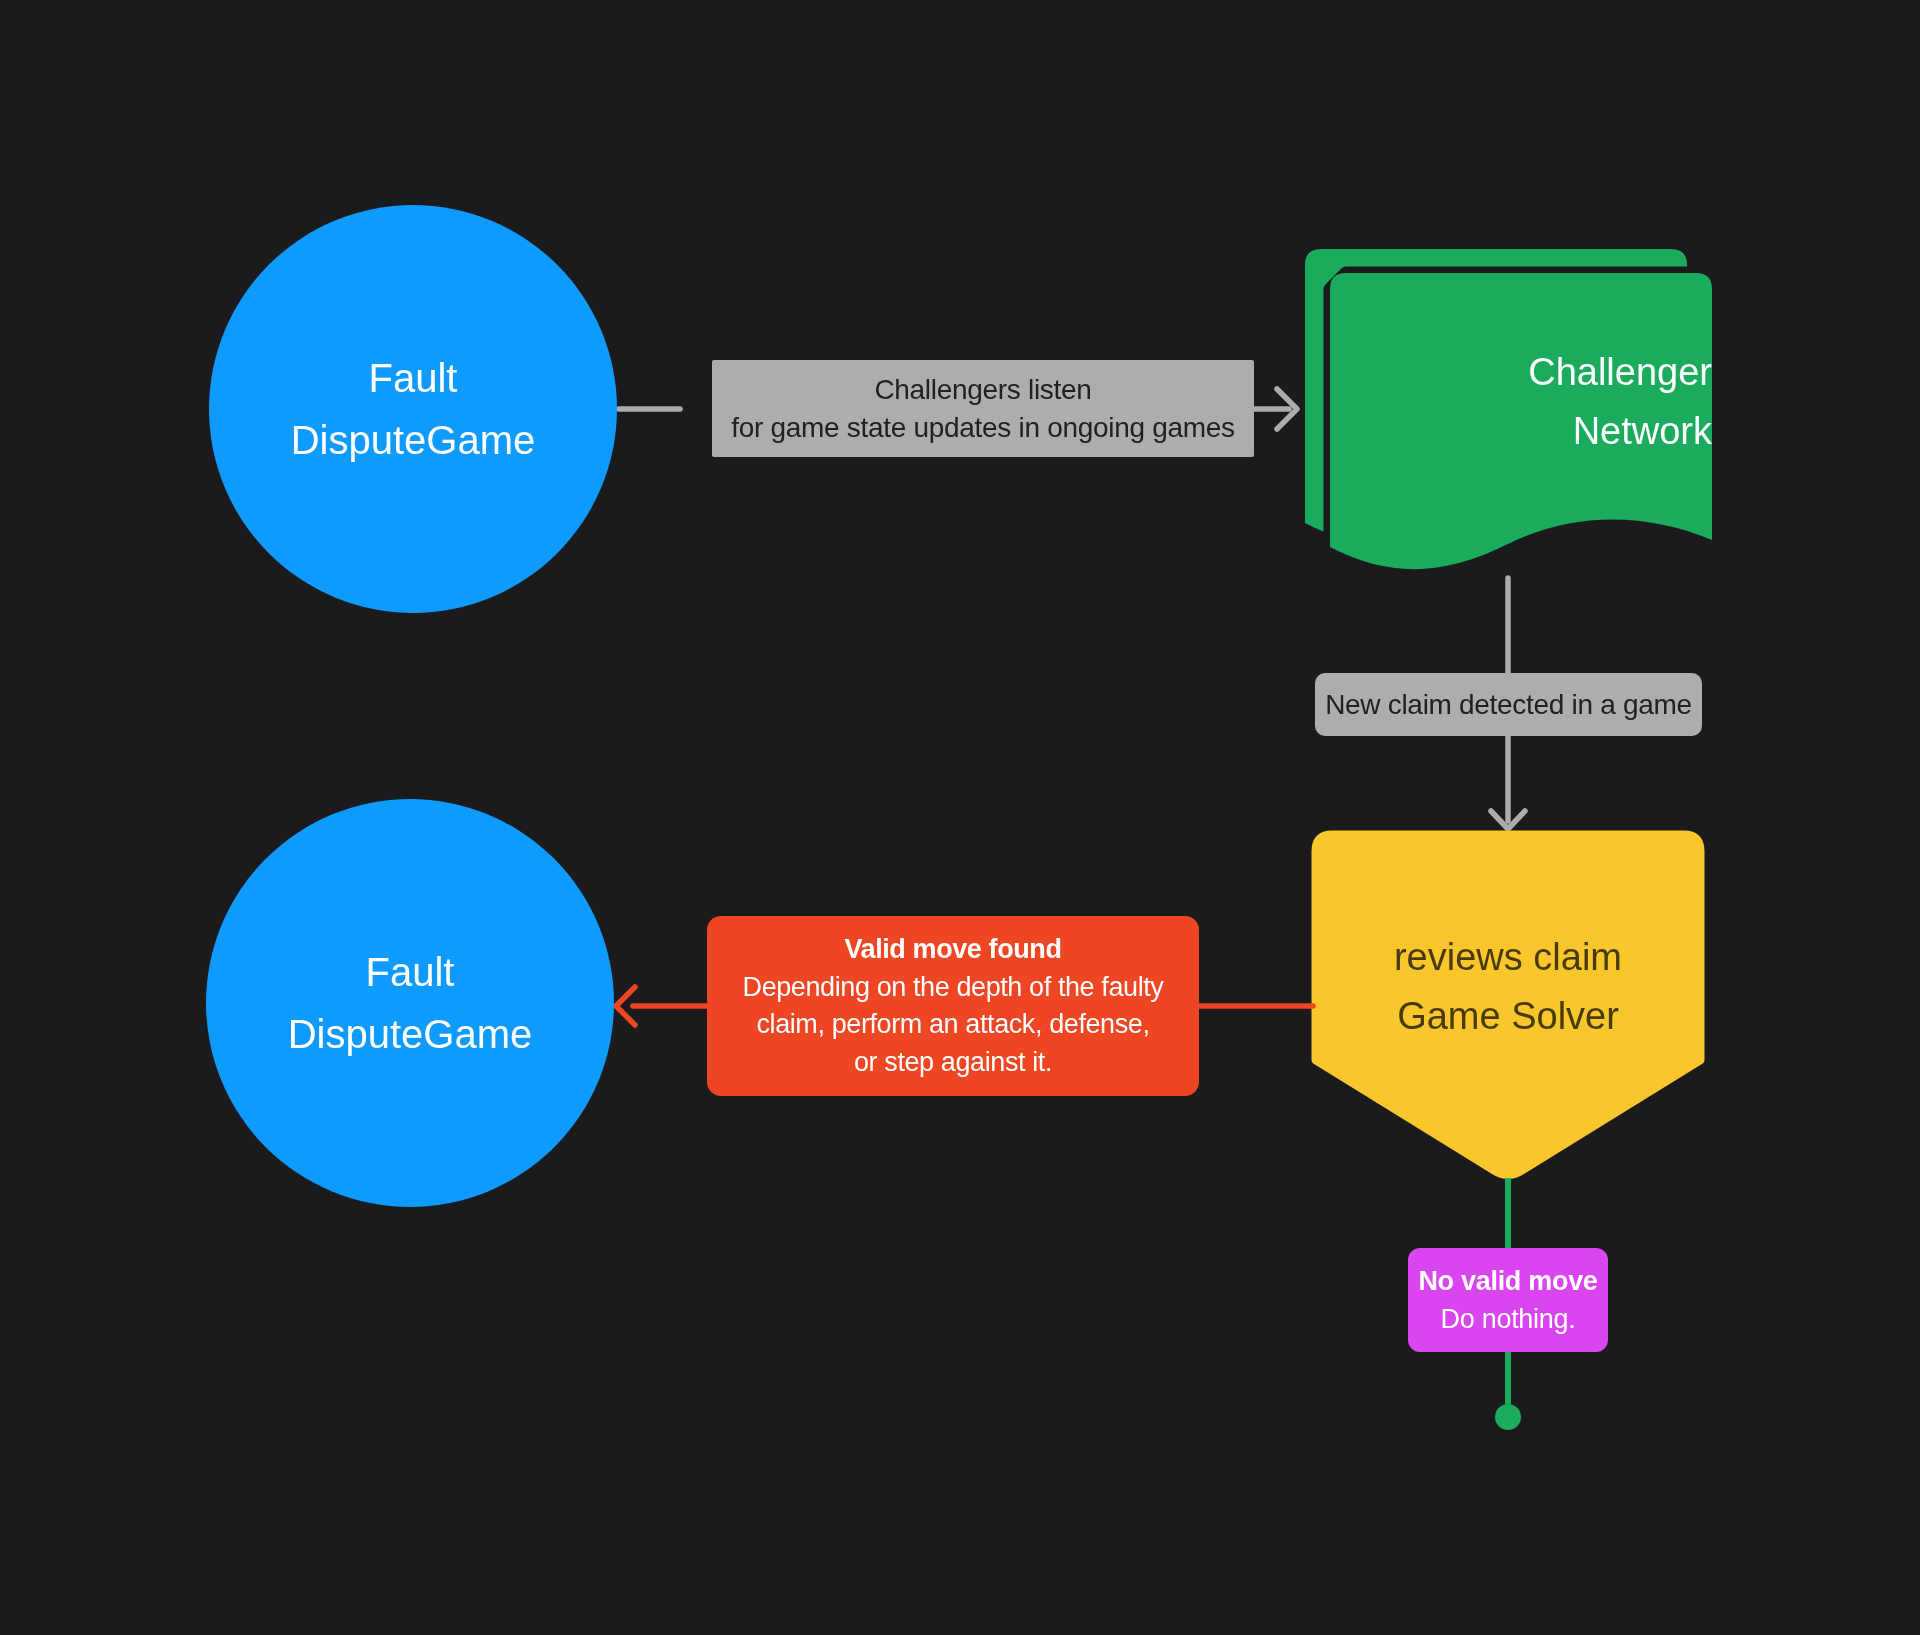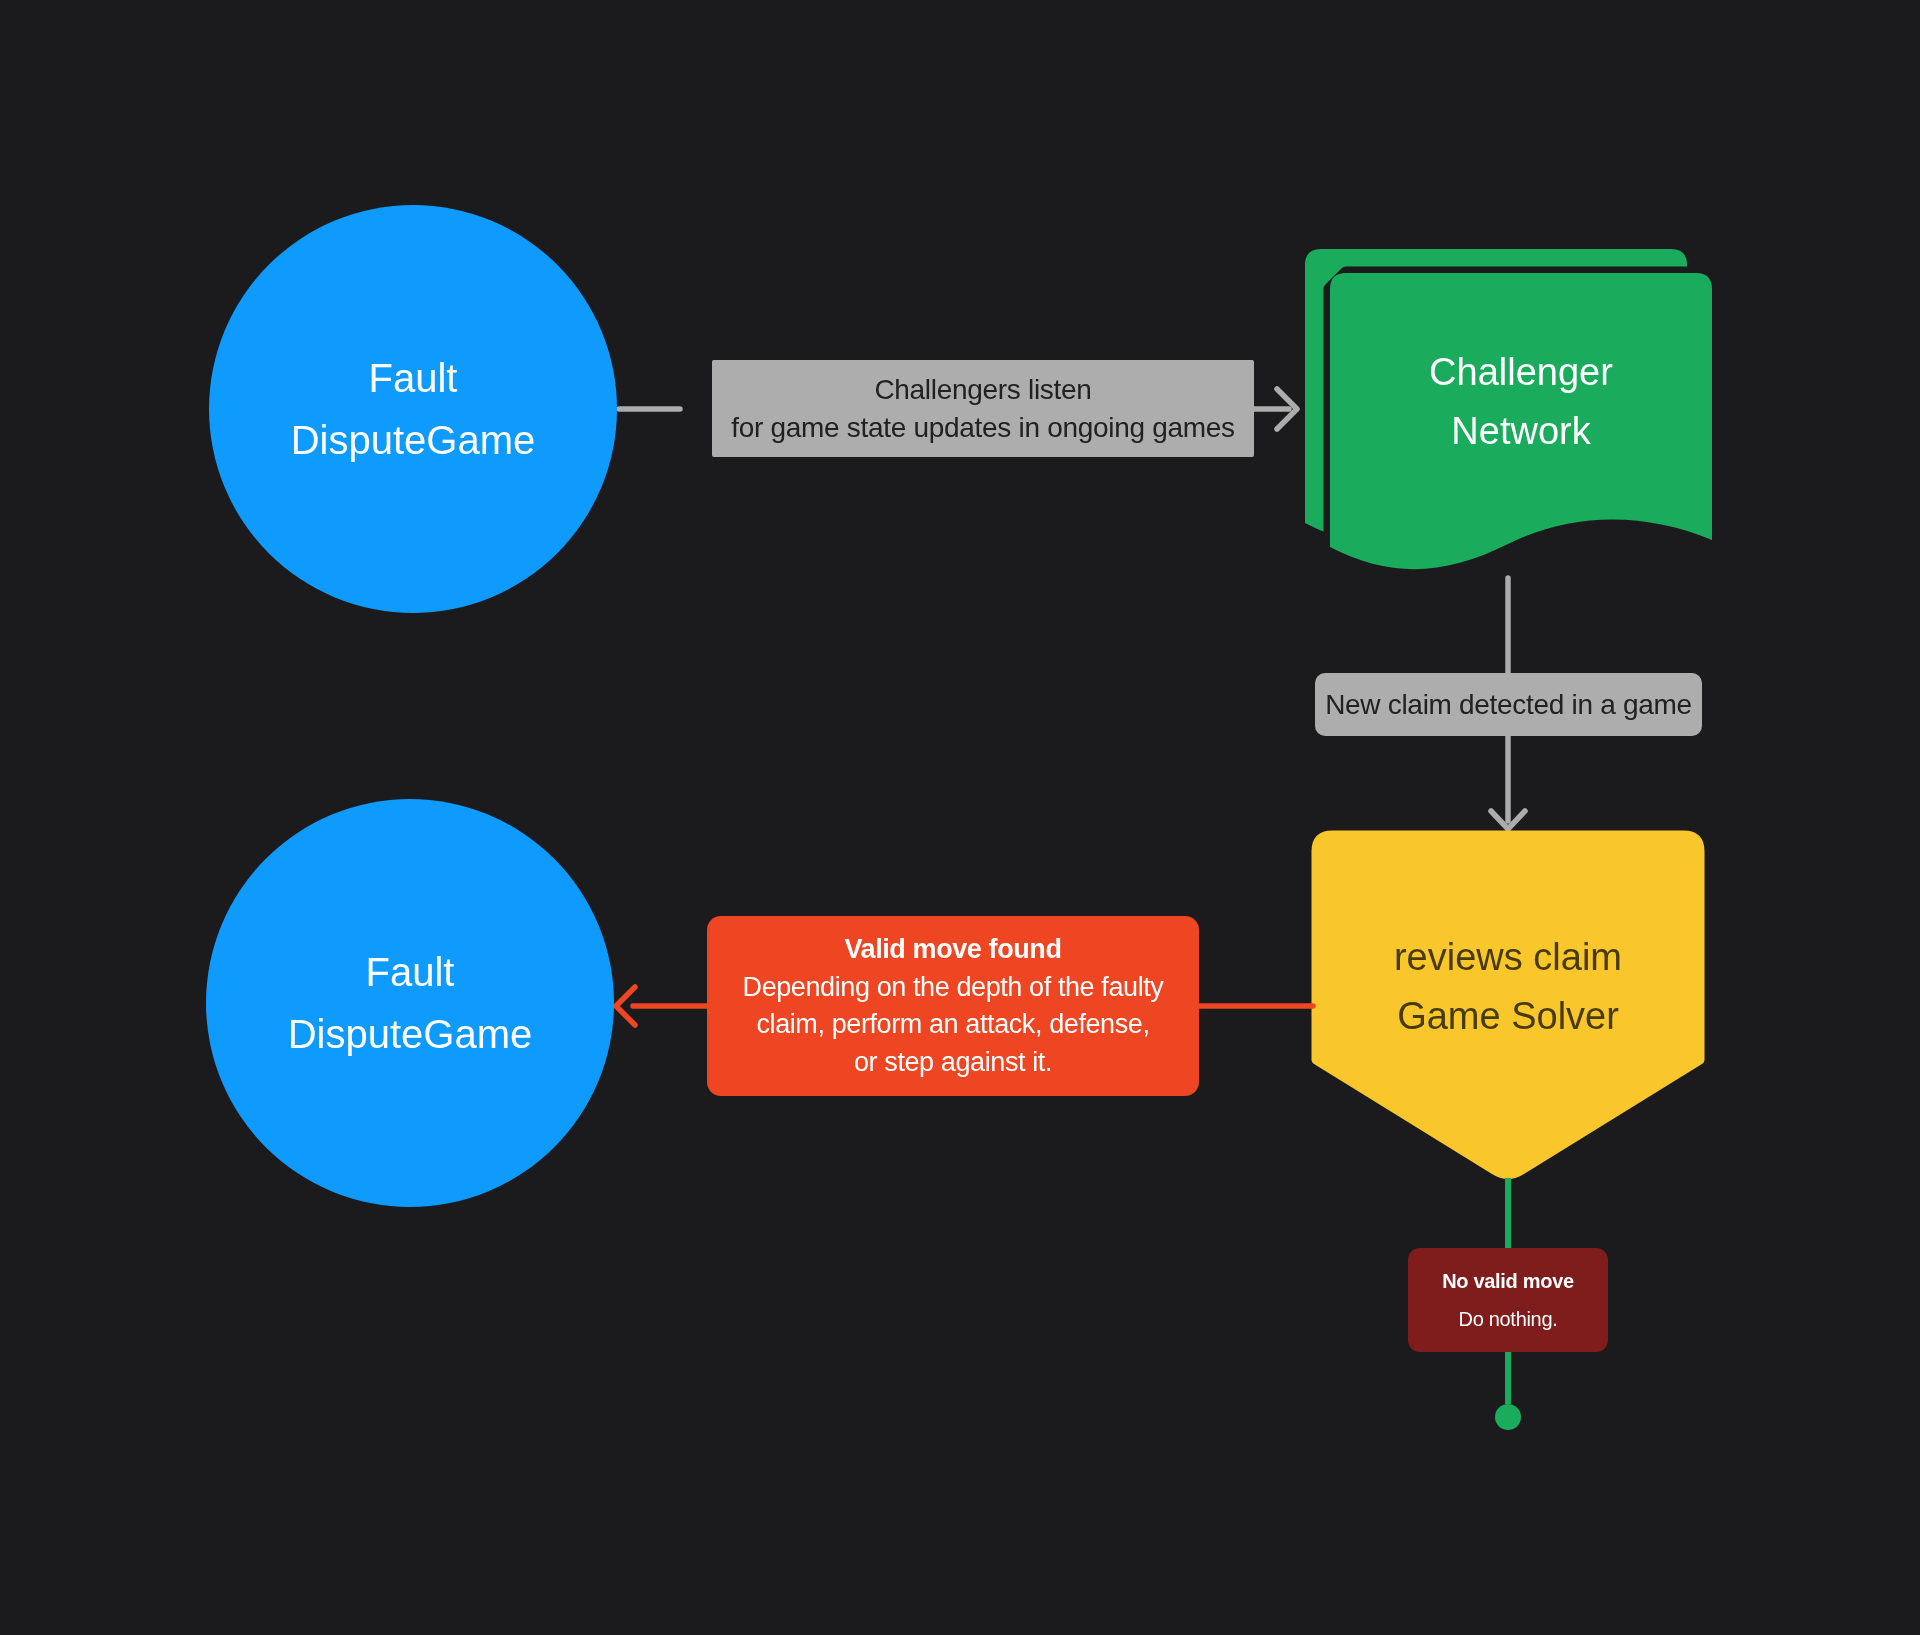--- a/index.html
+++ b/index.html
@@ -41,21 +41,21 @@
   .circle.top { left: 209px; top: 205px; }
   .circle.bottom { left: 206px; top: 799px; }
 
   .shape-label {
     position: absolute;
     text-align: center;
     color: #FFFFFF;
     font-size: 38px;
     line-height: 59px;
   }
-  .challenger-label { left: 1330px; top: 343px; width: 382px; }
+  .challenger-label { left: 1330px; top: 343px; width: 382px; text-align: right; }
   .solver-label { left: 1316px; top: 928px; width: 384px; color: #473B0B; }
 
   .gray-label {
     background: #ADADAD;
     color: #212123;
     font-size: 28px;
     line-height: 38px;
     letter-spacing: -0.3px;
   }
   .label-listen { left: 712px; top: 360px; width: 542px; height: 97px; border-radius: 2px; }
@@ -66,23 +66,23 @@
     border-radius: 14px;
     background: #EE4523;
     color: #FFFFFF;
     font-size: 27px;
     line-height: 37.5px;
     letter-spacing: -0.4px;
   }
   .green-box {
     left: 1408px; top: 1248px; width: 200px; height: 104px;
     border-radius: 12px;
-    background: #7f1d1d;
+    background: #d946ef;
     color: #FFFFFF;
-    font-size: 20px;
+    font-size: 27px;
     line-height: 38px;
     letter-spacing: -0.3px;
   }
   .bold { font-weight: 700; }
 </style>
 </head>
 <body>
 
 <div class="stage">
 

